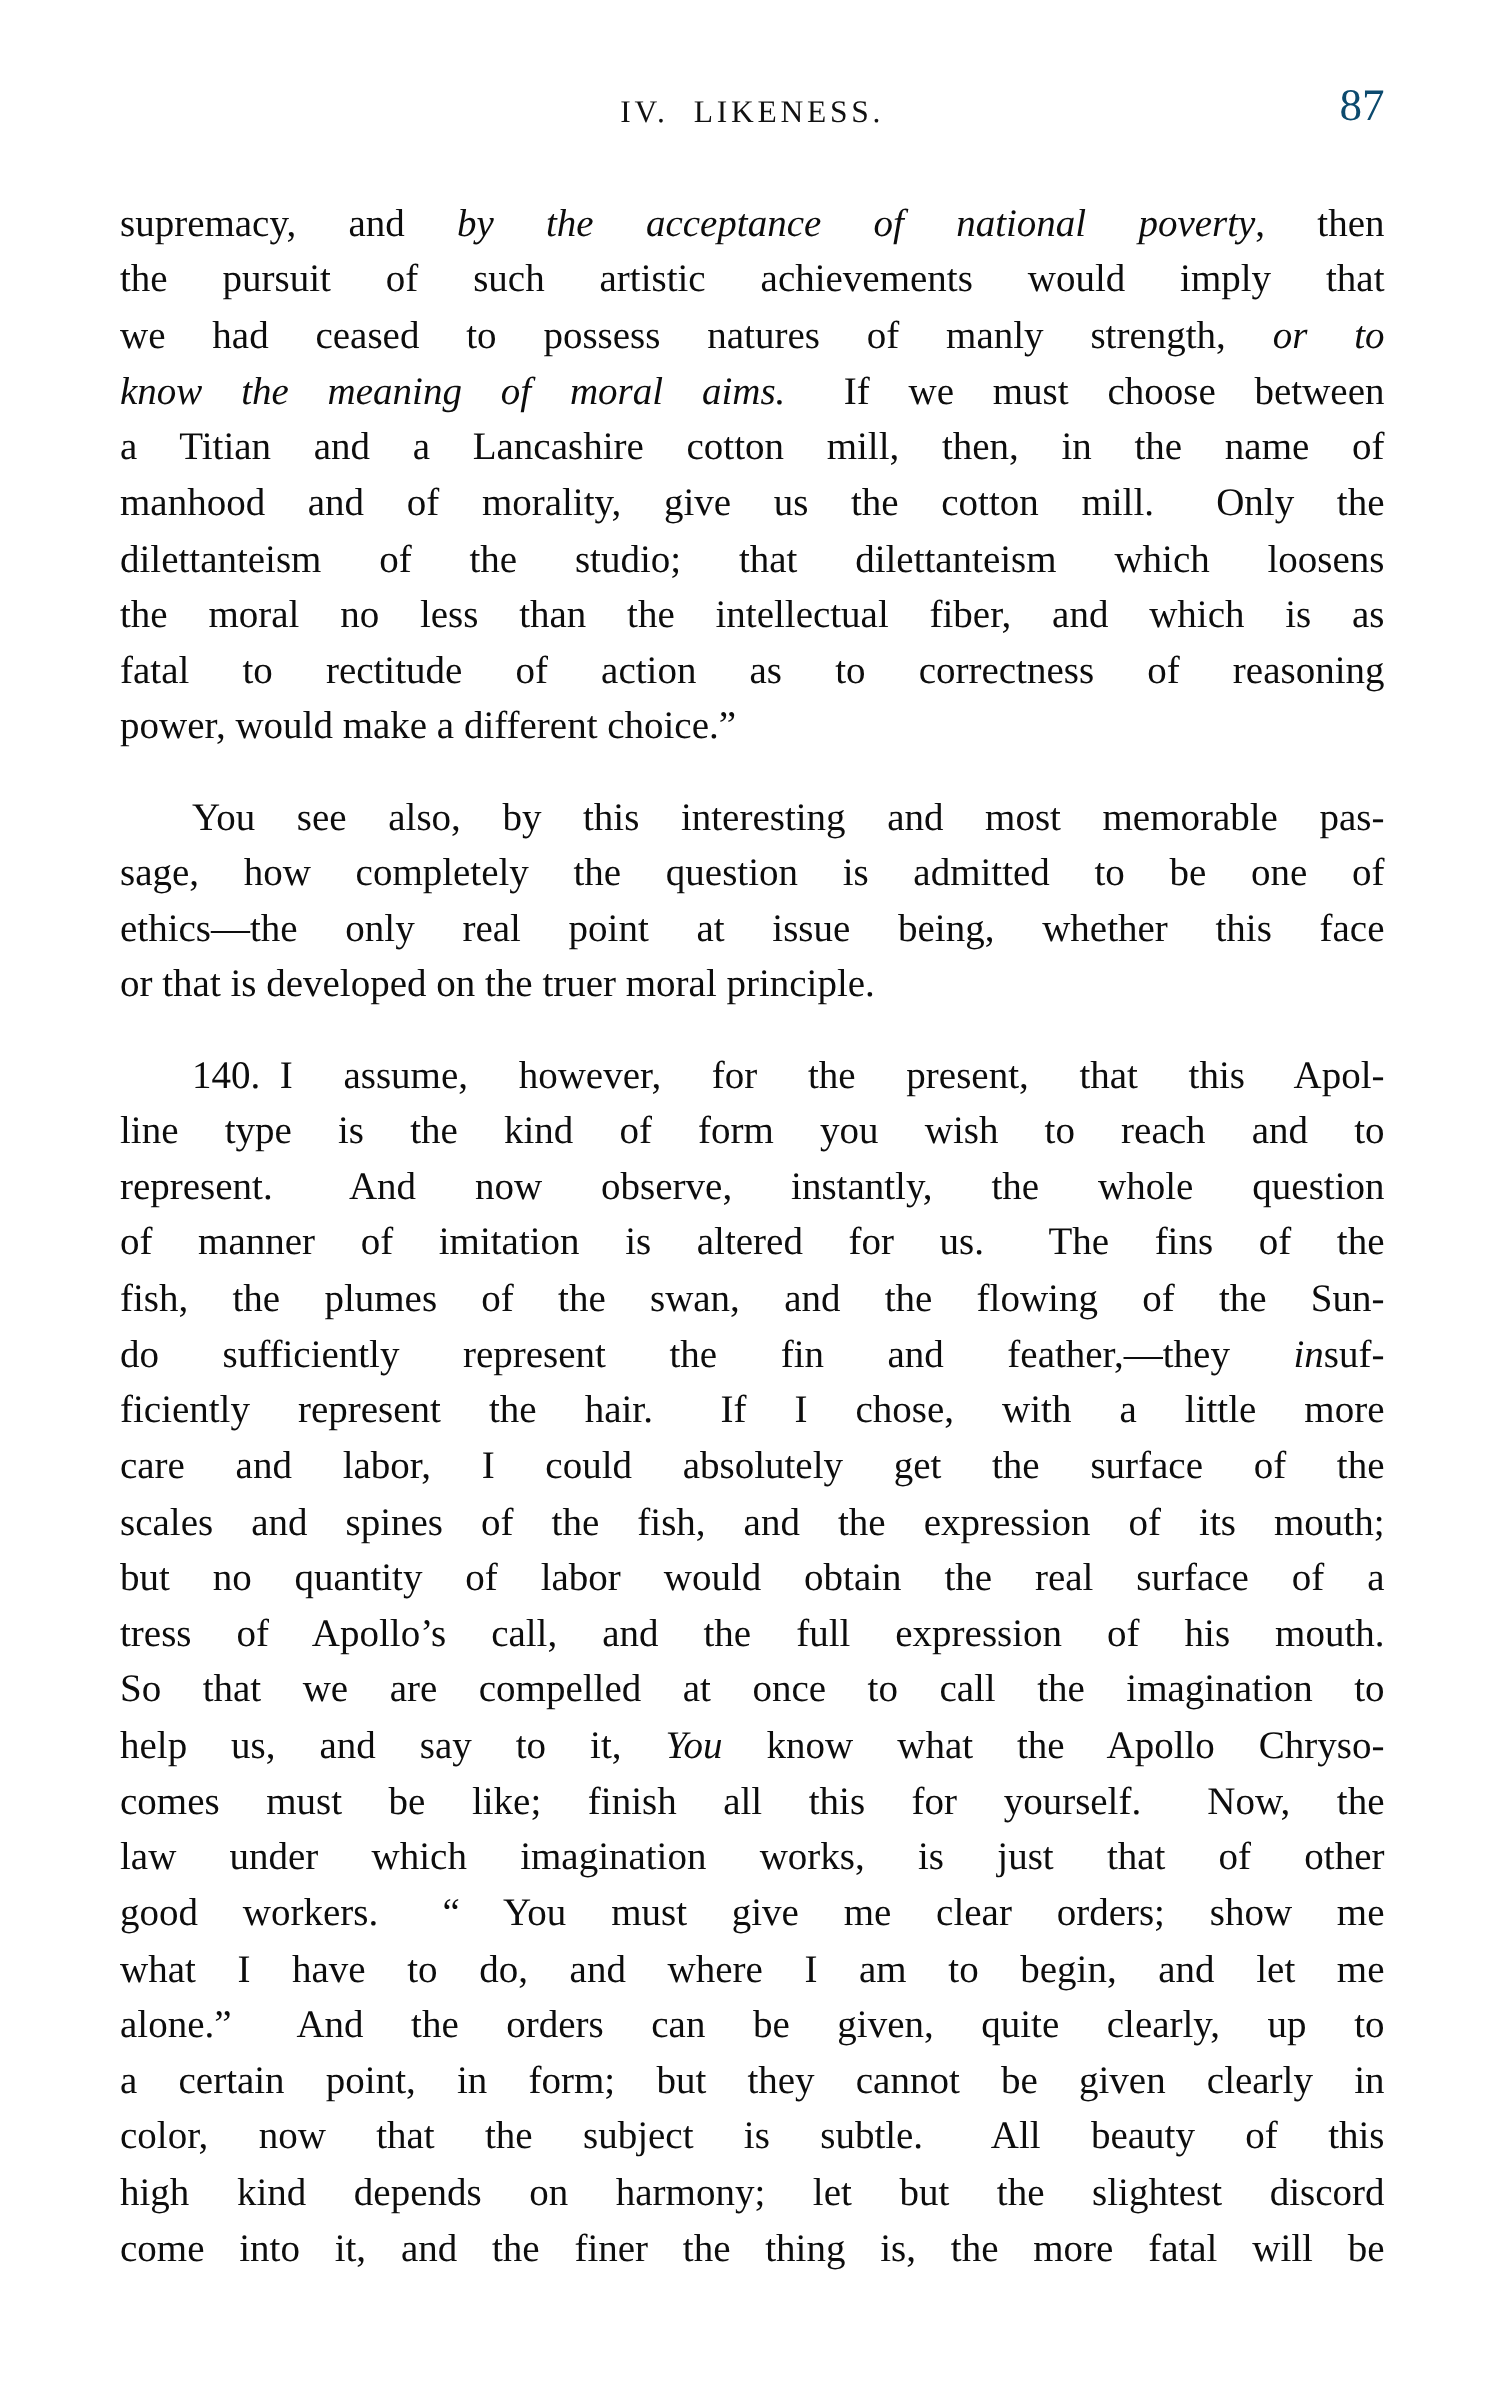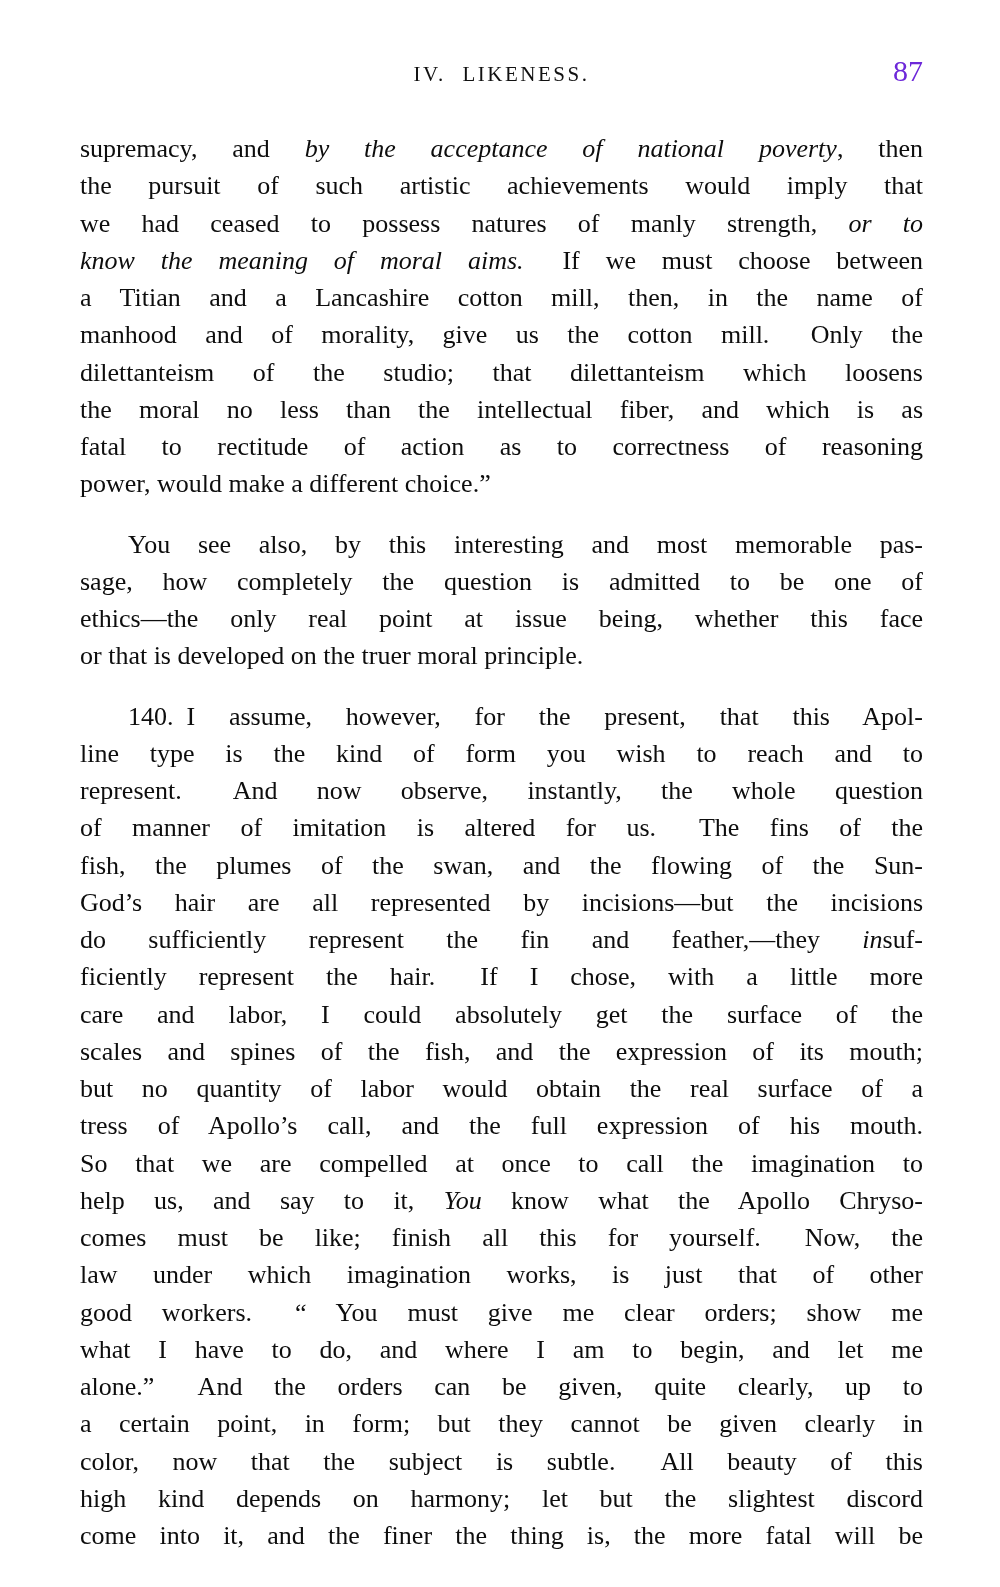--- a/index.html
+++ b/index.html
@@ -34,21 +34,21 @@
     letter-spacing: 2.5px;
     word-spacing: 9px;
     color: #111111;
     font-family: Liberation Serif, serif;
   }
   .page-number {
     position: absolute;
     right: 0;
     top: 0;
     font-size: 30px;
-    color: #6d28d9;
+    color: #0c4a6e;
     margin-left: 20px;
   }
   .body-text {
     position: absolute;
     top: 130px;
     left: 80px;
     width: 843px;
     font-size: 26px;
     line-height: 37.25px;
   }
@@ -95,21 +95,20 @@
         <div class="line"><span>sage, how completely the question is admitted to be one of</span></div>
         <div class="line"><span>ethics—the only real point at issue being, whether this face</span></div>
         <div class="line last"><span>or that is developed on the truer moral principle.</span></div>
       </div>
       <div class="paragraph">
         <div class="line ind"><span>140. I assume, however, for the present, that this Apol-</span></div>
         <div class="line"><span>line type is the kind of form you wish to reach and to</span></div>
         <div class="line"><span>represent.  And now observe, instantly, the whole question</span></div>
         <div class="line"><span>of manner of imitation is altered for us.  The fins of the</span></div>
         <div class="line"><span>fish, the plumes of the swan, and the flowing of the Sun-</span></div>
-        <div class="line"><span>God’s hair are all represented by incisions—but the incisions</span></div>
         <div class="line"><span>do sufficiently represent the fin and feather,—they </span><span class="i">in</span><span>suf-</span></div>
         <div class="line"><span>ficiently represent the hair.  If I chose, with a little more</span></div>
         <div class="line"><span>care and labor, I could absolutely get the surface of the</span></div>
         <div class="line"><span>scales and spines of the fish, and the expression of its mouth;</span></div>
         <div class="line"><span>but no quantity of labor would obtain the real surface of a</span></div>
         <div class="line"><span>tress of Apollo’s call, and the full expression of his mouth.</span></div>
         <div class="line"><span>So that we are compelled at once to call the imagination to</span></div>
         <div class="line"><span>help us, and say to it, </span><span class="i">You</span><span> know what the Apollo Chryso-</span></div>
         <div class="line"><span>comes must be like; finish all this for yourself.  Now, the</span></div>
         <div class="line"><span>law under which imagination works, is just that of other</span></div>

